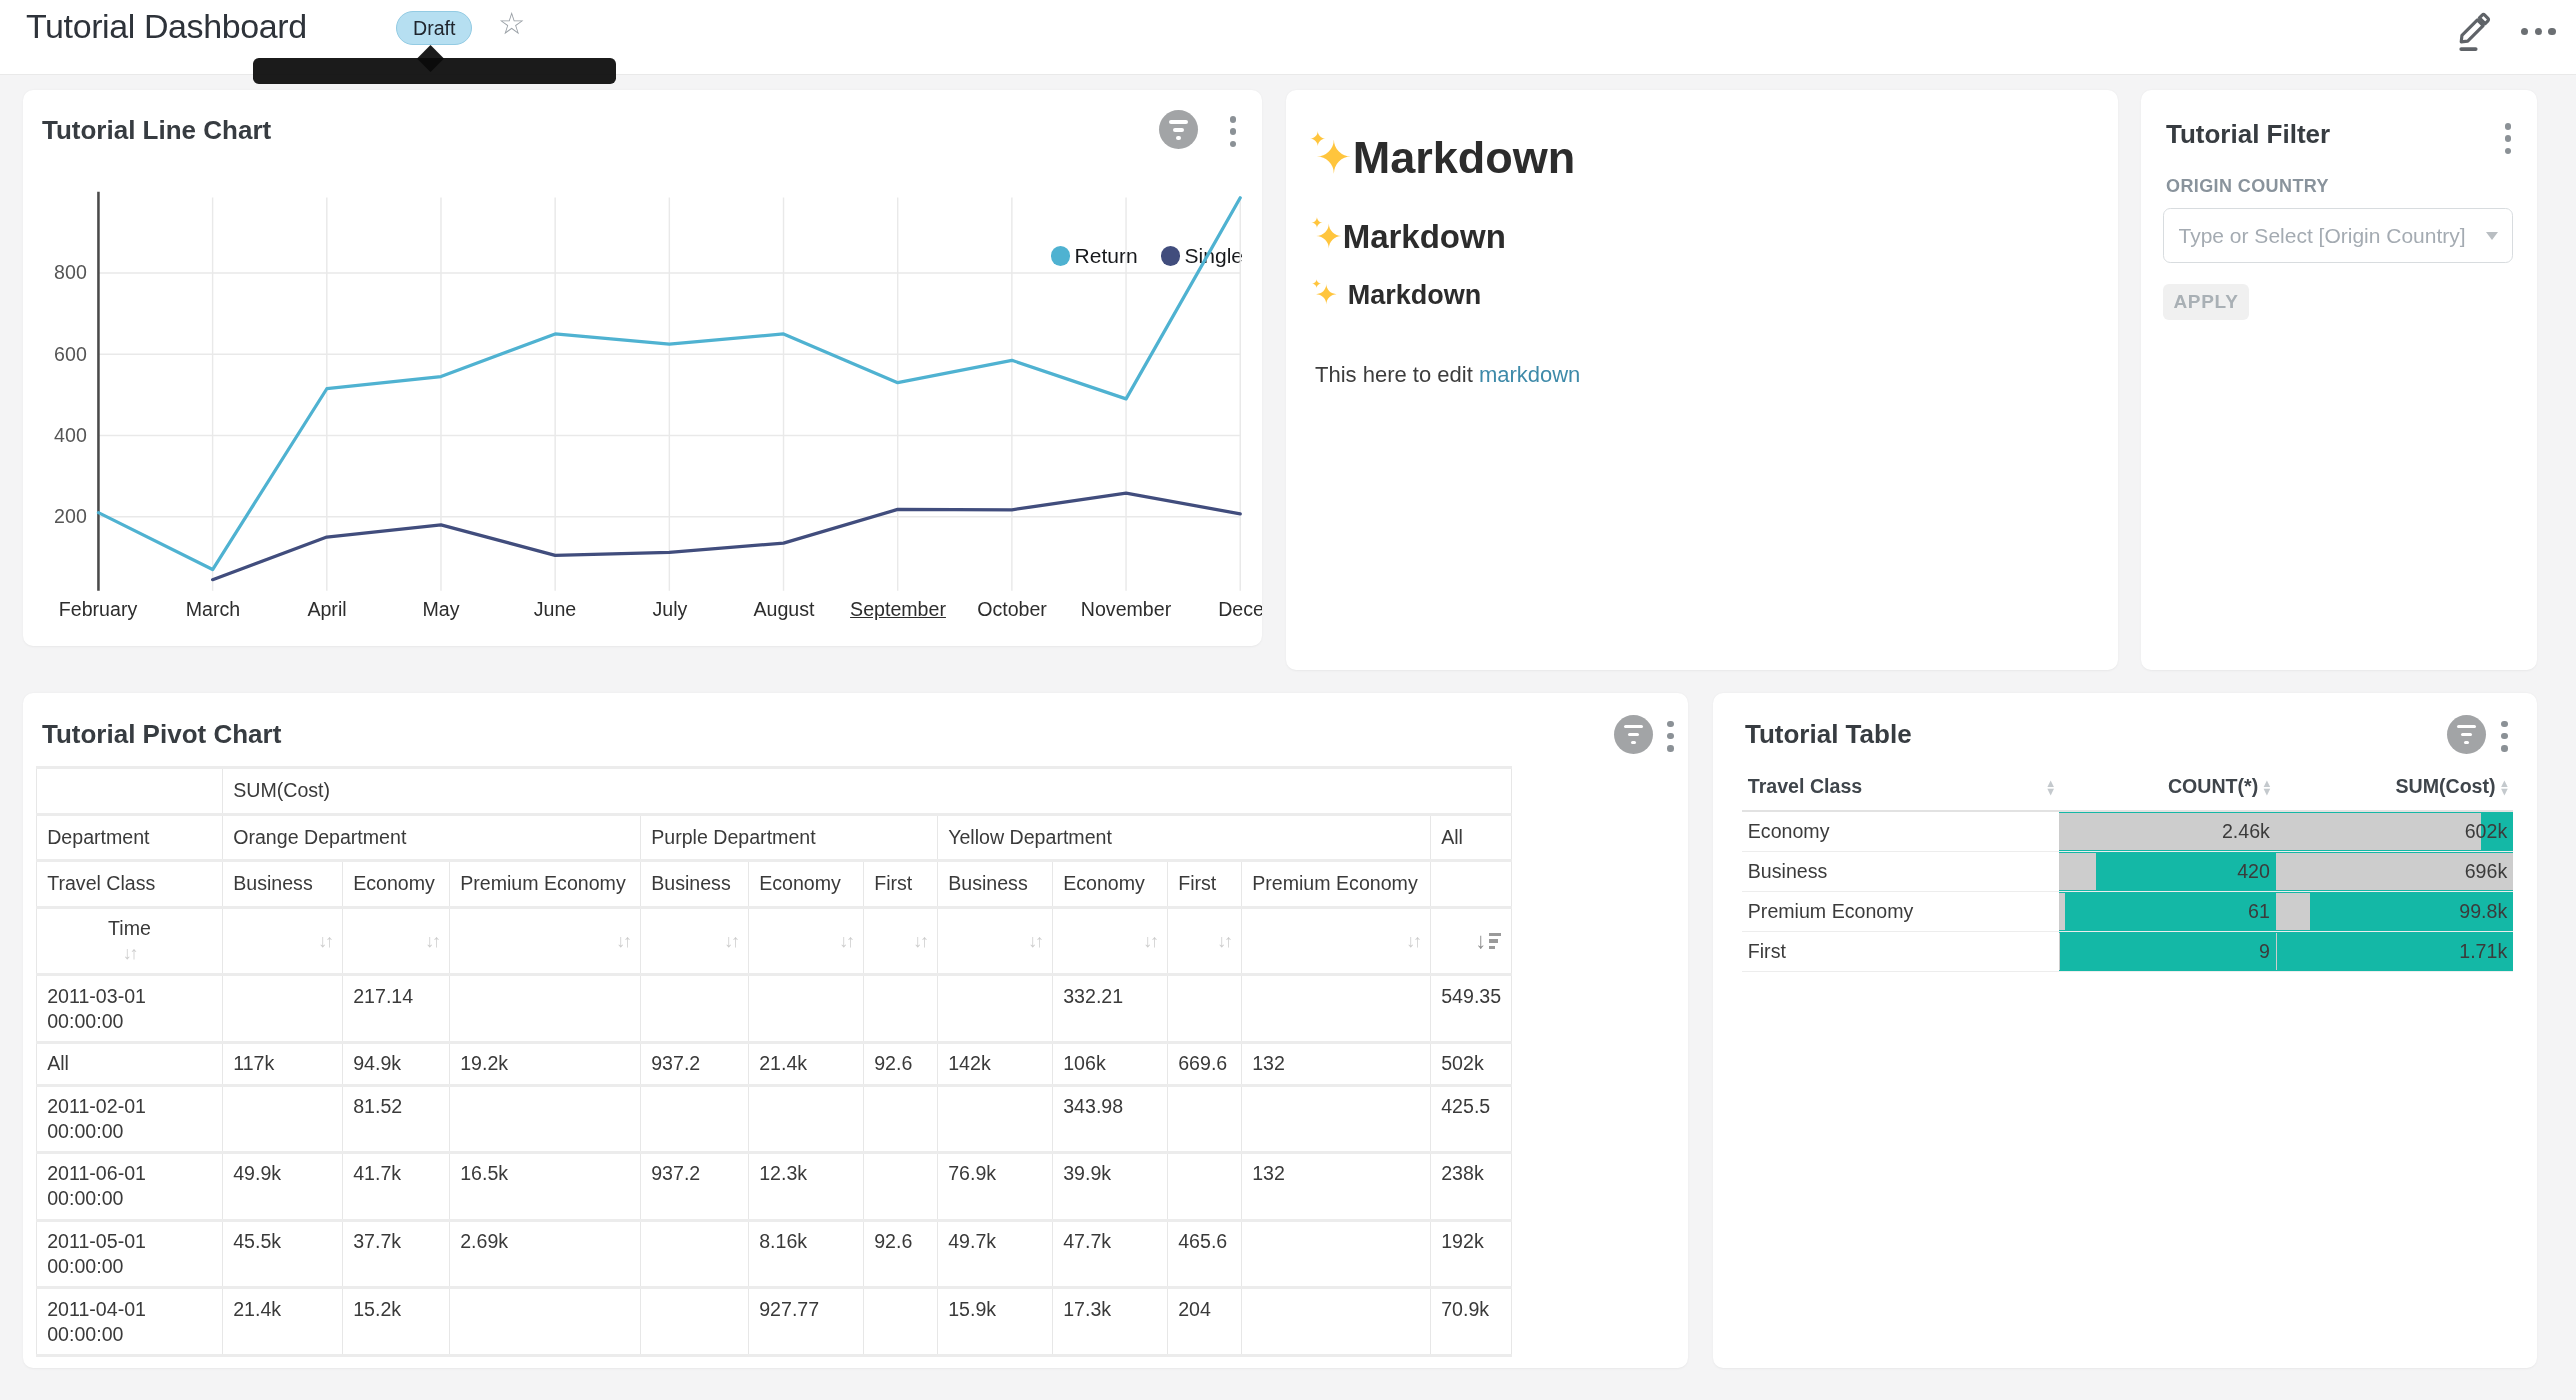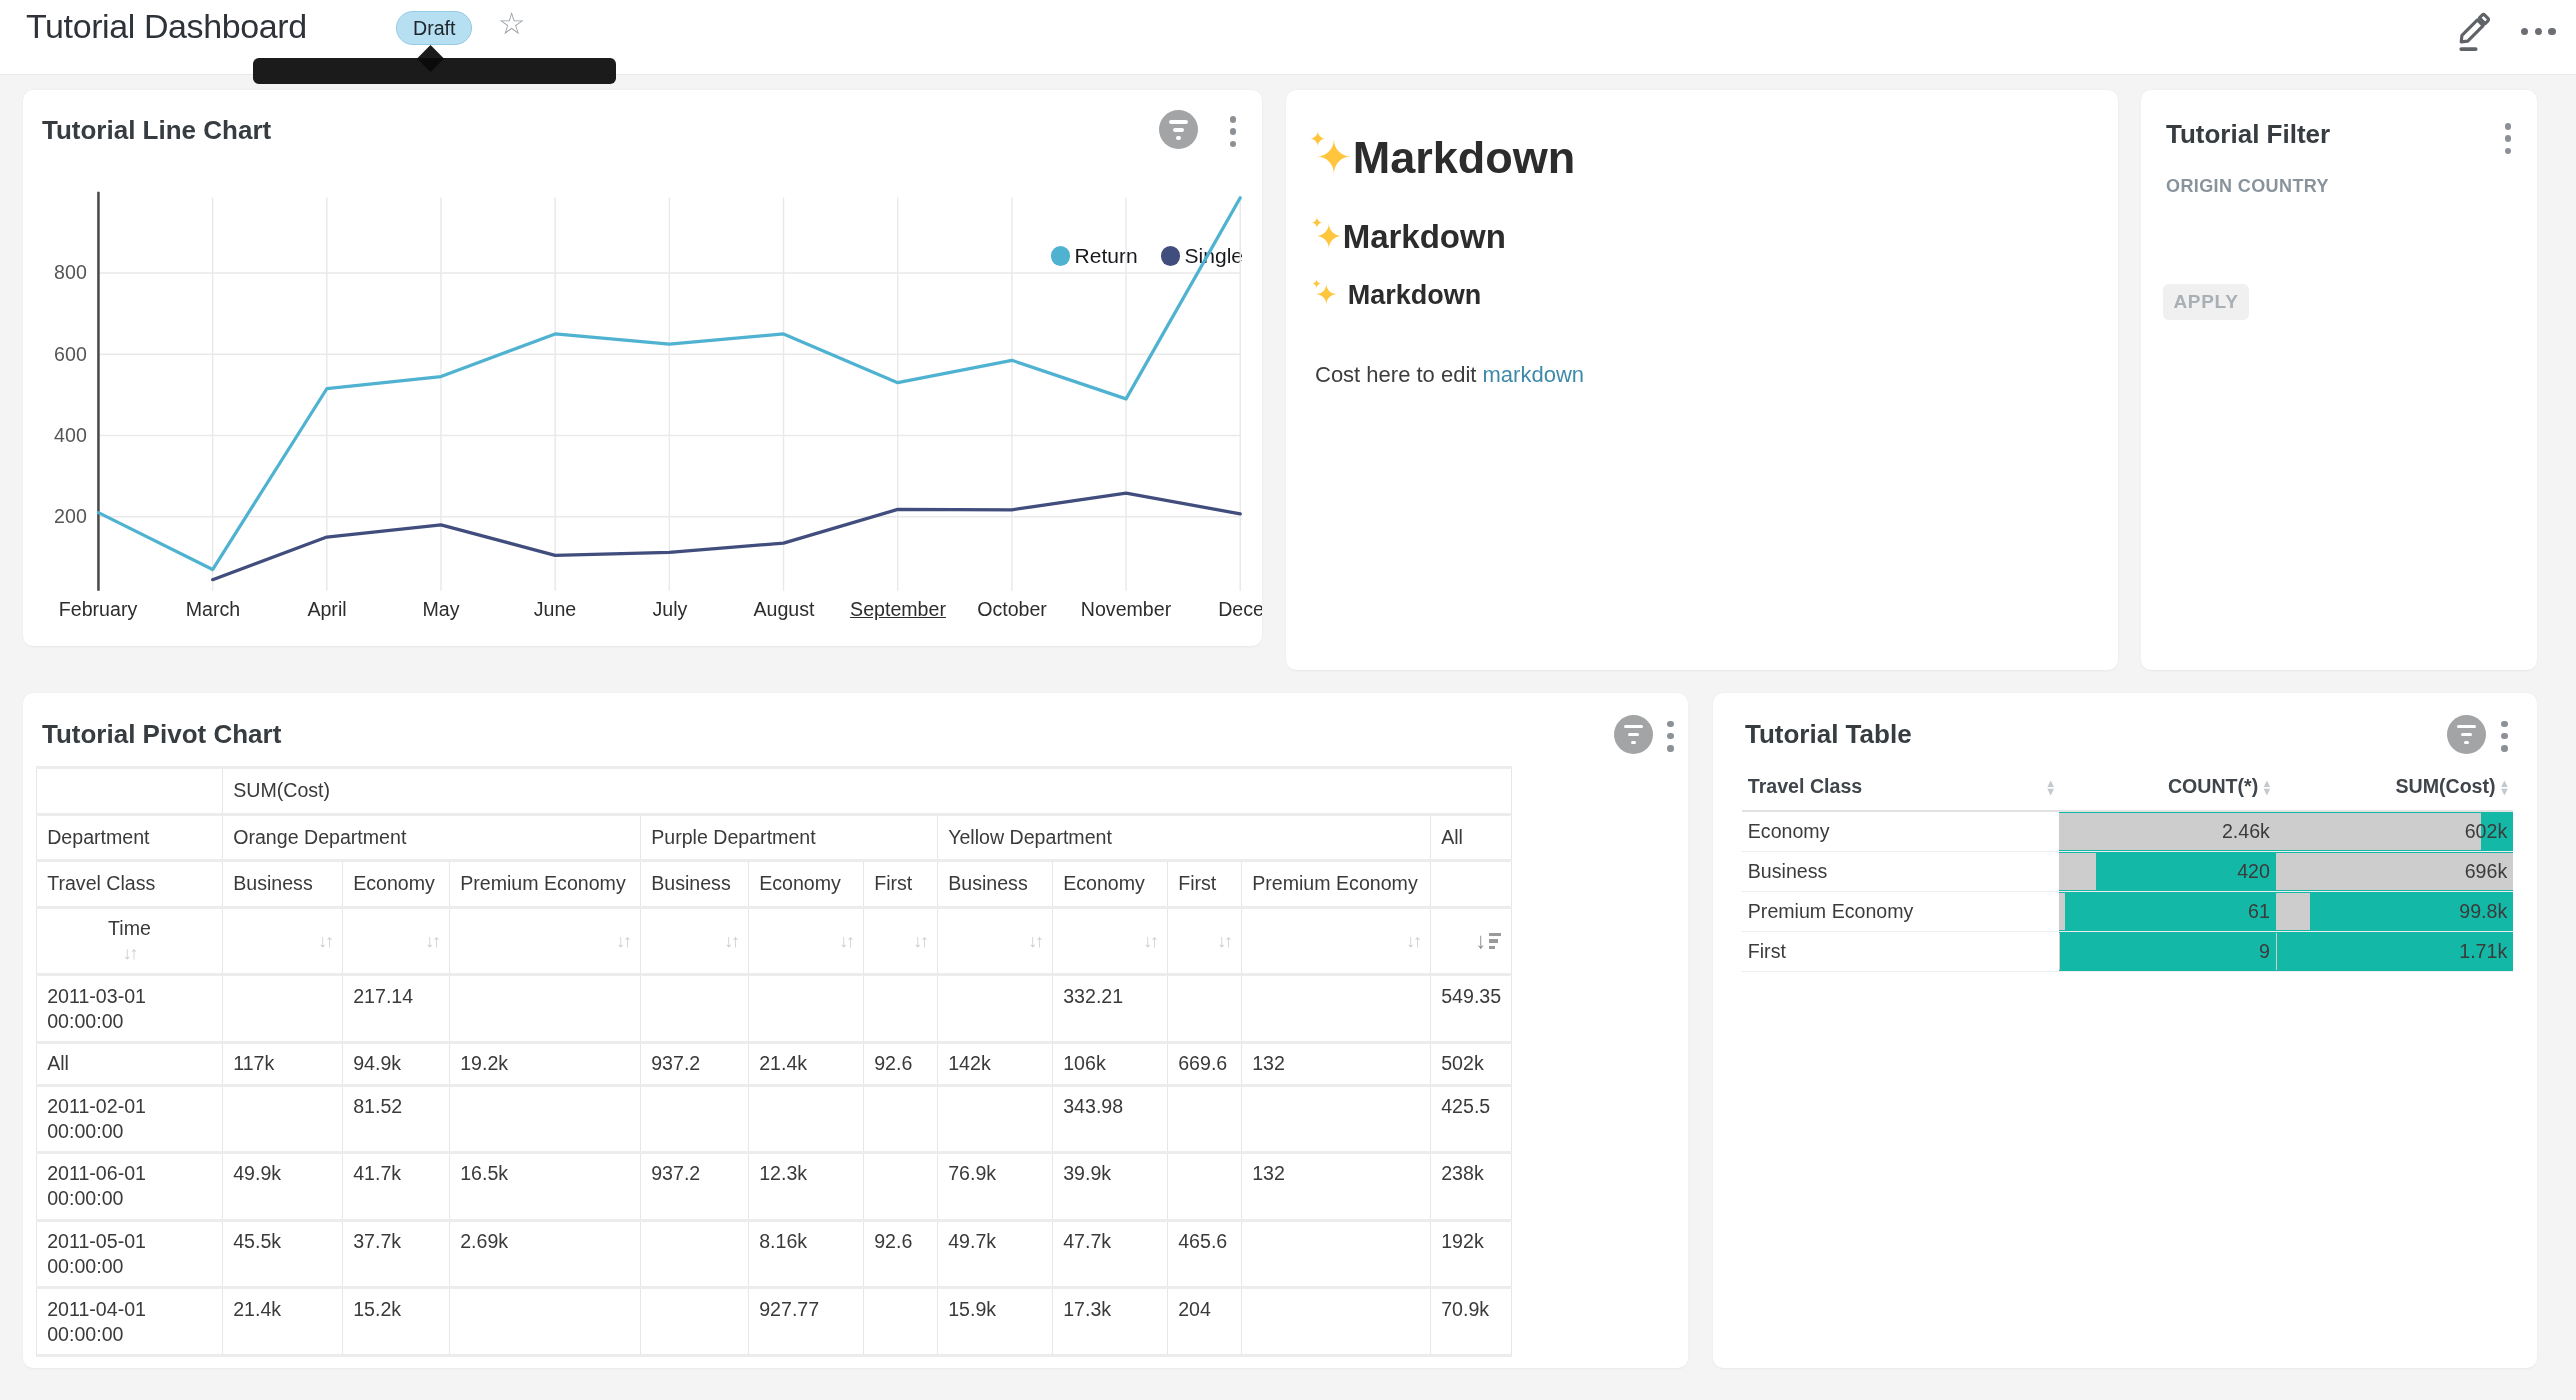--- a/index.html
+++ b/index.html
@@ -201,33 +201,37 @@
       <div class="md-h1">
         <span class="sparkle"><span>✦</span><span class="s2">✦</span></span><span>Markdown</span>
       </div>
       <div class="md-h2">
         <span class="sparkle"><span>✦</span><span class="s2">✦</span></span><span>Markdown</span>
       </div>
       <div class="md-h3">
         <span class="sparkle"><span>✦</span><span class="s2">✦</span></span><span>Markdown</span>
       </div>
       <div class="md-p">
-        <span>Cost here to edit </span><span class="md-link">markdown</span>
+        <span>This here to edit </span><span class="md-link">markdown</span>
       </div>
     </div>
   </div>
 
   <div class="card" id="filter-card">
     <div class="card-title">Tutorial Filter</div>
     <div class="kebab">
         <i></i>
         <i></i>
         <i></i>
       </div>
     <div class="field-label">ORIGIN COUNTRY</div>
+    <div class="select-box">
+      <span class="select-ph">Type or Select [Origin Country]</span>
+      <span class="select-caret"></span>
+    </div>
     <button class="apply-btn">APPLY</button>
   </div>
 
   <div class="card" id="pivot-card">
     <div class="card-title">Tutorial Pivot Chart</div>
     <div class="filter-badge">
         <i></i>
         <i></i>
         <i></i>
       </div>

